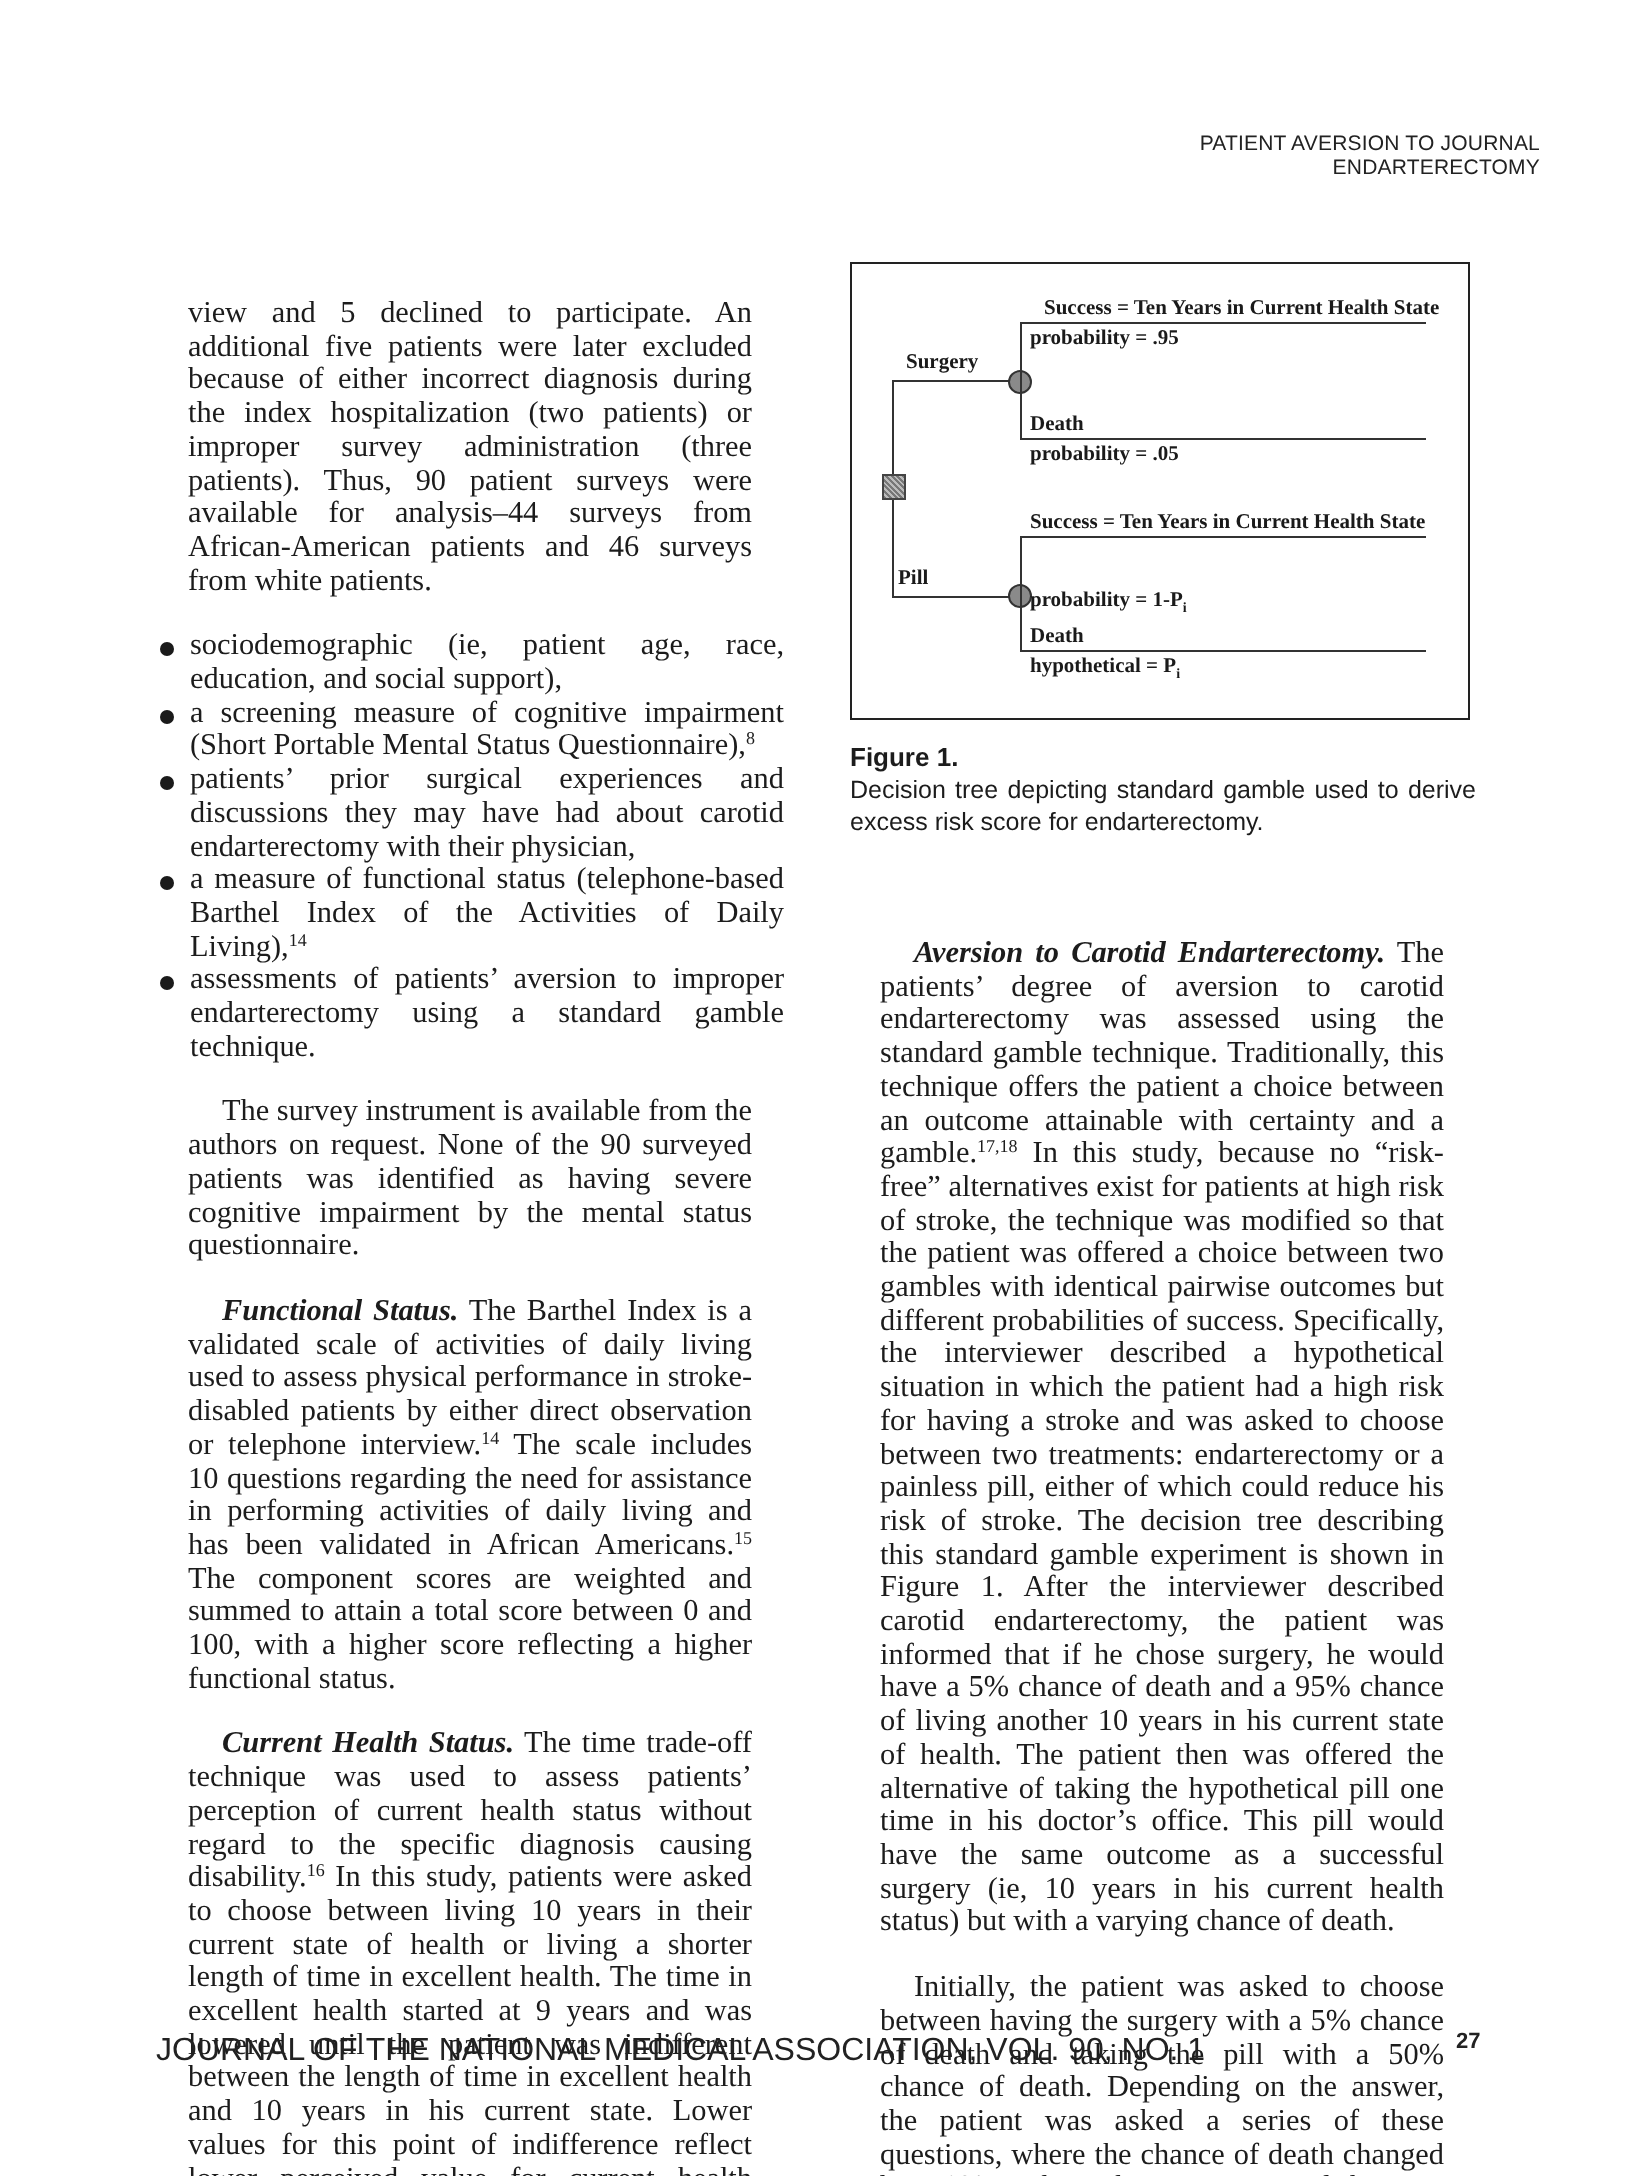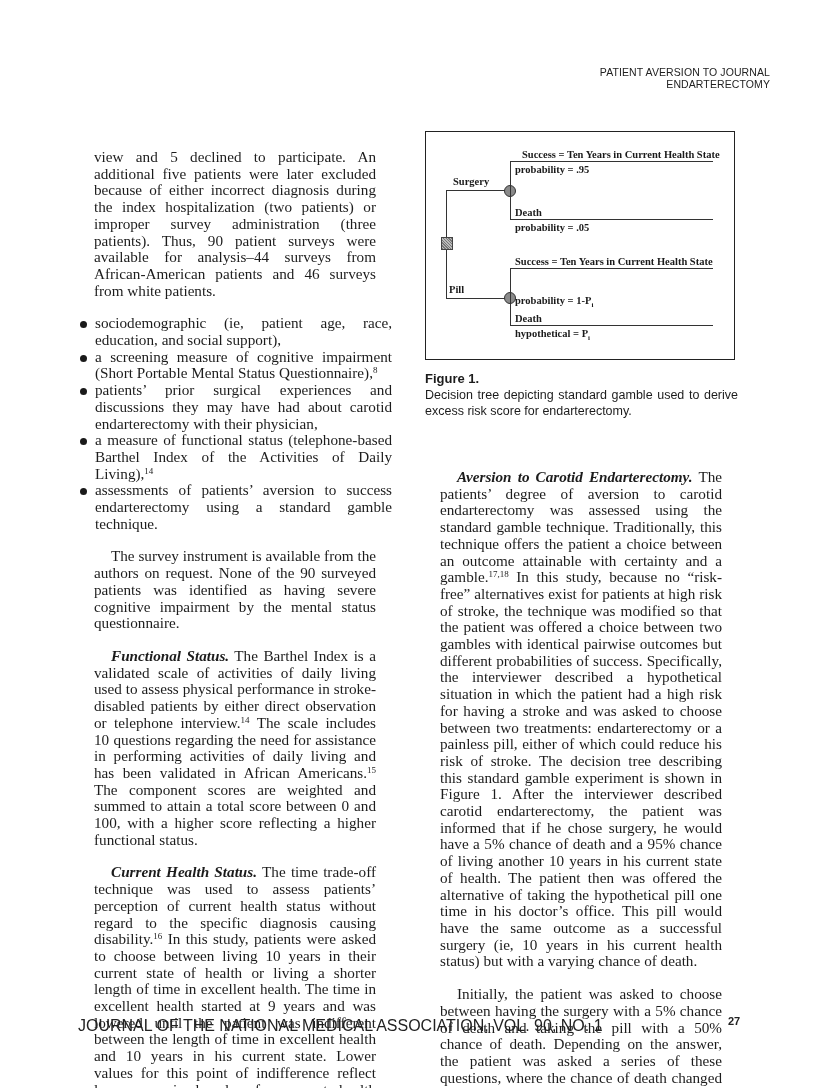--- a/index.html
+++ b/index.html
@@ -35,21 +35,21 @@
 
 <div class="running-head">PATIENT AVERSION TO JOURNAL ENDARTERECTOMY</div>
 
 <div class="col col-left">
   <p>view and 5 declined to participate. An additional five patients were later excluded because of either incorrect diagnosis during the index hospitalization (two patients) or improper survey administration (three patients). Thus, 90 patient surveys were available for analysis–44 surveys from African-American patients and 46 surveys from white patients.</p>
   <ul class="bullets">
     <li><span class="dot"></span><span>sociodemographic (ie, patient age, race, education, and social support),</span></li>
     <li><span class="dot"></span><span>a screening measure of cognitive impairment (Short Portable Mental Status Questionnaire),</span><sup>8</sup></li>
     <li><span class="dot"></span><span>patients’ prior surgical experiences and discussions they may have had about carotid endarterectomy with their physician,</span></li>
     <li><span class="dot"></span><span>a measure of functional status (telephone-based Barthel Index of the Activities of Daily Living),</span><sup>14</sup></li>
-    <li><span class="dot"></span><span>assessments of patients’ aversion to success endarterectomy using a standard gamble technique.</span></li>
+    <li><span class="dot"></span><span>assessments of patients’ aversion to improper endarterectomy using a standard gamble technique.</span></li>
   </ul>
   <p class="indent">The survey instrument is available from the authors on request. None of the 90 surveyed patients was identified as having severe cognitive impairment by the mental status questionnaire.</p>
   <p class="indent"><span class="runin">Functional Status.</span><span> The Barthel Index is a validated scale of activities of daily living used to assess physical performance in stroke-disabled patients by either direct observation or telephone interview.</span><sup>14</sup><span> The scale includes 10 questions regarding the need for assistance in performing activities of daily living and has been validated in African Americans.</span><sup>15</sup><span> The component scores are weighted and summed to attain a total score between 0 and 100, with a higher score reflecting a higher functional status.</span></p>
   <p class="indent"><span class="runin">Current Health Status.</span><span> The time trade-off technique was used to assess patients’ perception of current health status without regard to the specific diagnosis causing disability.</span><sup>16</sup><span> In this study, patients were asked to choose between living 10 years in their current state of health or living a shorter length of time in excellent health. The time in excellent health started at 9 years and was lowered until the patient was indifferent between the length of time in excellent health and 10 years in his current state. Lower values for this point of indifference reflect lower perceived value for current health status.</span></p>
 </div>
 
 <div class="figure-box">
 
   <div class="fig-line" style="left:20px; top:59px; width:1px; height:107px;"></div>
   <div class="decision-node" style="left:15px; top:105px;"></div>

